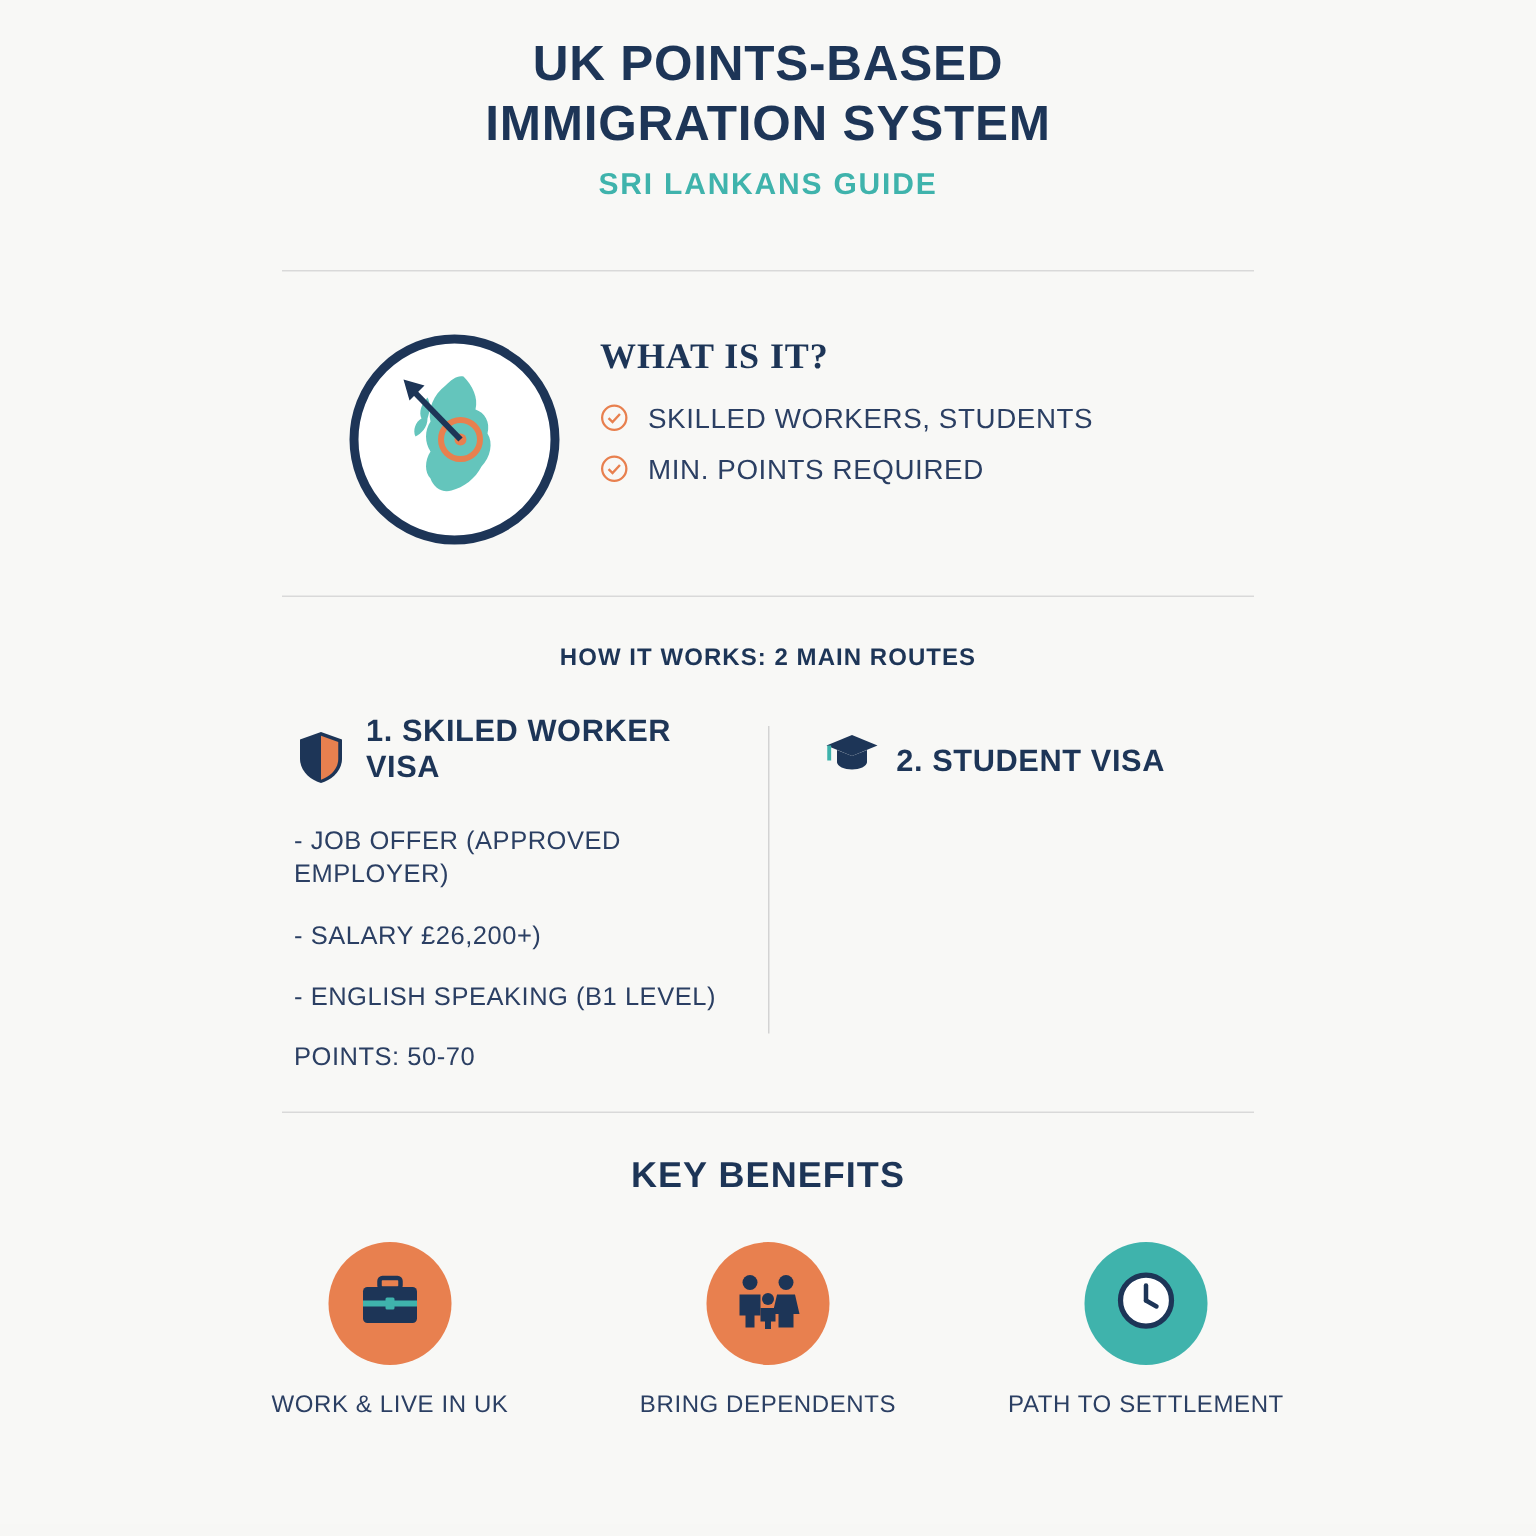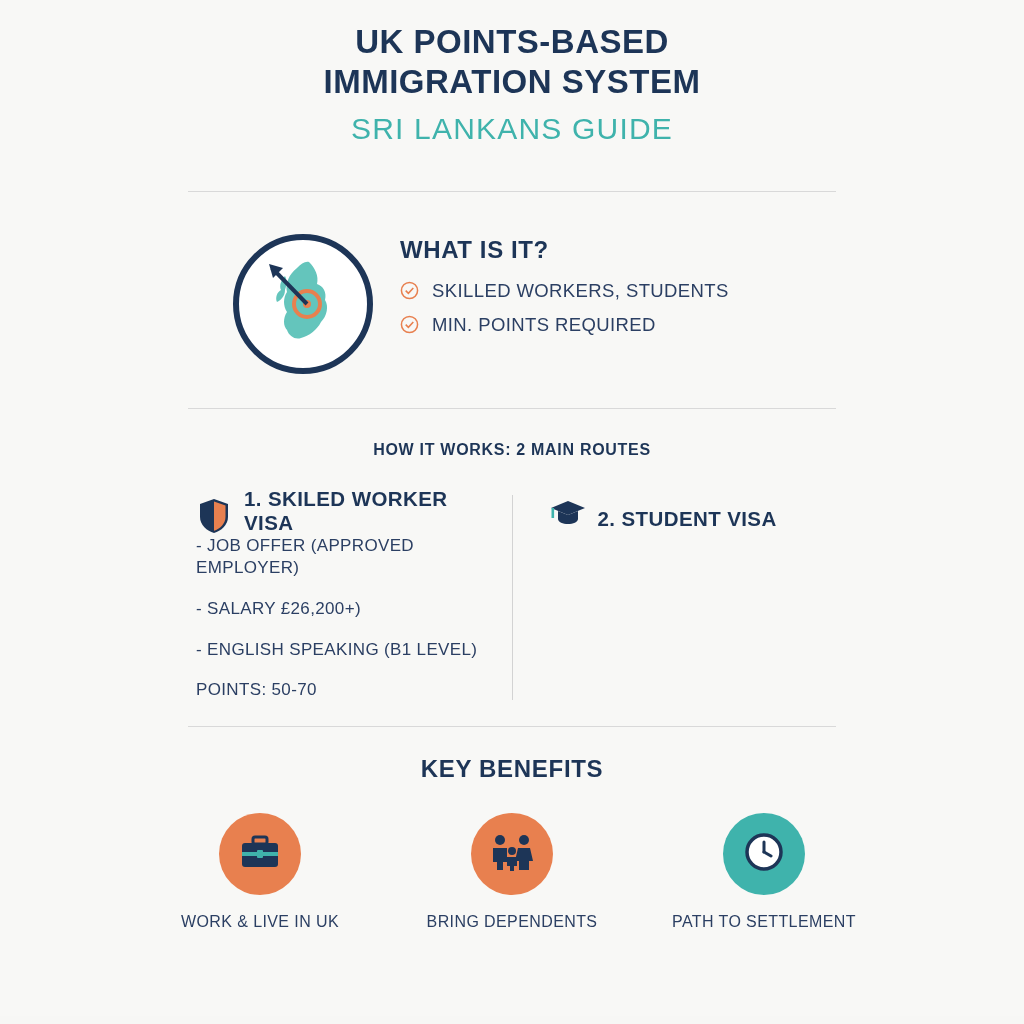--- a/index.html
+++ b/index.html
@@ -31,22 +31,22 @@
   .title-line {
     font-size: 33px;
     font-weight: bold;
     letter-spacing: 0.5px;
     color: #1d3557;
     line-height: 1.22;
     text-transform: uppercase;
   }
   .subtitle {
     margin-top: 9px;
-    font-size: 30px;
-    font-weight: normal;
+    font-size: 20px;
+    font-weight: bold;
     letter-spacing: 1.2px;
     color: #3fb3ac;
     text-transform: uppercase;
   }
 
   .divider {
     height: 1px;
     background: #d9d9d9;
     margin: 0 auto;
     width: 648px;
@@ -81,20 +81,21 @@
   .badge svg { position: absolute; top: 0; left: 0; }
 
   .what-text { padding-left: 22px; padding-top: 6px; }
   .section-heading {
     font-size: 24px;
     font-weight: bold;
     letter-spacing: 0.6px;
     color: #1d3557;
     text-transform: uppercase;
     margin-bottom: 16px;
+    font-family: Liberation Serif, serif;
   }
   .bullet-row {
     display: flex;
     align-items: center;
     margin-bottom: 12px;
   }
   .check-icon {
     flex: 0 0 auto;
     width: 19px;
     height: 19px;
@@ -151,21 +152,21 @@
     align-items: center;
     justify-content: center;
   }
   .route-title {
     font-size: 20.5px;
     font-weight: bold;
     letter-spacing: 0.4px;
     color: #1d3557;
     text-transform: uppercase;
   }
-  .route-list { }
+  .route-list { margin-top: 26px; }
   .route-item {
     font-size: 17px;
     letter-spacing: 0.35px;
     color: #2b3f63;
     text-transform: uppercase;
     margin-bottom: 18px;
     line-height: 1.35;
   }
   .route-points {
     font-size: 17px;

